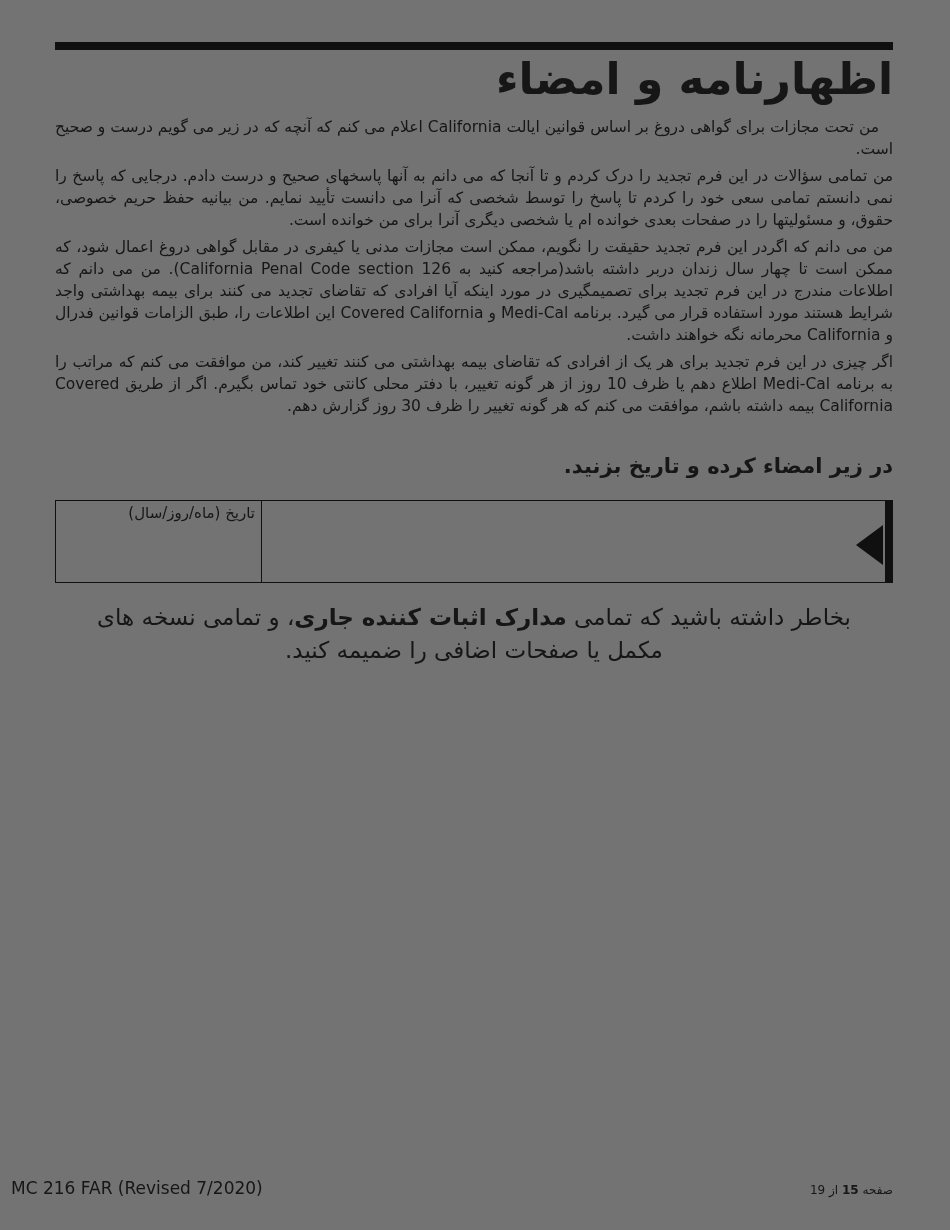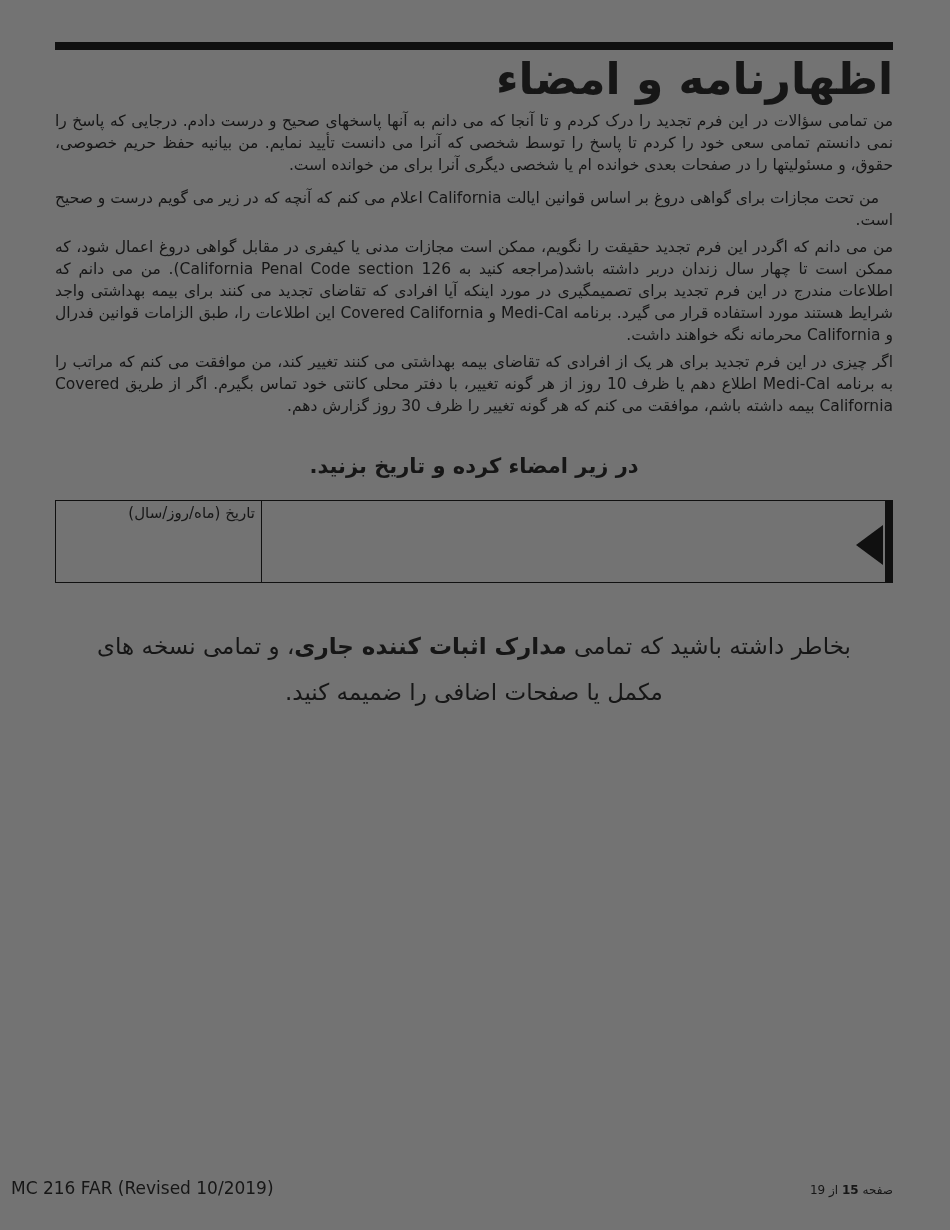--- a/index.html
+++ b/index.html
@@ -44,21 +44,21 @@
   }
   .para.first {
     margin-top: 11px;
     text-indent: 14px;
   }
   .sign-heading {
     margin-top: 36px;
     font-size: 21px;
     line-height: 26px;
     font-weight: bold;
-    text-align: center;
+    text-align: right;
   }
   .sig-table {
     margin-top: 21px;
     height: 83px;
     display: flex;
     flex-direction: row; 
     border: 1.5px solid #101010;
     border-left-width: 8px; 
     box-sizing: border-box;
   }
@@ -87,25 +87,25 @@
     position: absolute;
     right: 2px;
     top: 24px;
     width: 0;
     height: 0;
     border-top: 20px solid transparent;
     border-bottom: 20px solid transparent;
     border-right: 27px solid #101010;
   }
   .reminder {
-    margin: 40px auto 0 auto;
+    margin: 18px auto 0 auto;
     max-width: 768px;
     text-align: center;
     font-size: 23px;
-    line-height: 46px;
+    line-height: 33px;
     direction: rtl;
   }
   .reminder b { font-weight: bold; }
   .footer {
     position: absolute;
     top: 1178px;
     left: 55px;
     right: 57px;
     display: flex;
     flex-direction: row-reverse; 
@@ -125,42 +125,42 @@
 </head>
 <body>
 
 <div class="page">
   <div class="content">
 
     <div class="topbar"></div>
 
     <div class="doc-title">اظهارنامه و امضاء</div>
 
+    <div class="para first">من تحت مجازات برای گواهی دروغ بر اساس قوانین ایالت California اعلام می کنم که آنچه که در زیر می گویم درست و صحیح است.</div>
     <div class="para">من تمامی سؤالات در این فرم تجدید را درک کردم و تا آنجا که می دانم به آنها پاسخهای صحیح و درست دادم. درجایی که پاسخ را نمی دانستم تمامی سعی خود را کردم تا پاسخ را توسط شخصی که آنرا می دانست تأیید نمایم. من بیانیه حفظ حریم خصوصی، حقوق، و مسئولیتها را در صفحات بعدی خوانده ام یا شخصی دیگری آنرا برای من خوانده است.</div>
-    <div class="para first">من تحت مجازات برای گواهی دروغ بر اساس قوانین ایالت California اعلام می کنم که آنچه که در زیر می گویم درست و صحیح است.</div>
     <div class="para">من می دانم که اگردر این فرم تجدید حقیقت را نگویم، ممکن است مجازات مدنی یا کیفری در مقابل گواهی دروغ اعمال شود، که ممکن است تا چهار سال زندان دربر داشته باشد(مراجعه کنید به California Penal Code section 126). من می دانم که اطلاعات مندرج در این فرم تجدید برای تصمیمگیری در مورد اینکه آیا افرادی که تقاضای تجدید می کنند برای بیمه بهداشتی واجد شرایط هستند مورد استفاده قرار می گیرد. برنامه Medi-Cal و Covered California این اطلاعات را، طبق الزامات قوانین فدرال و California محرمانه نگه خواهند داشت.</div>
     <div class="para">اگر چیزی در این فرم تجدید برای هر یک از افرادی که تقاضای بیمه بهداشتی می کنند تغییر کند، من موافقت می کنم که مراتب را به برنامه Medi-Cal اطلاع دهم یا ظرف 10 روز از هر گونه تغییر، با دفتر محلی کانتی خود تماس بگیرم. اگر از طریق Covered California بیمه داشته باشم، موافقت می کنم که هر گونه تغییر را ظرف 30 روز گزارش دهم.</div>
 
     <div class="sign-heading">در زیر امضاء کرده و تاریخ بزنید.</div>
 
     <div class="sig-table">
       <div class="sig-cell">
         <div class="arrow-icon"></div>
       </div>
       <div class="date-cell">
         <div class="cell-label">تاریخ (ماه/روز/سال)</div>
       </div>
     </div>
 
     <div class="reminder"><span>بخاطر داشته باشید که تمامی </span><b>مدارک اثبات کننده جاری</b><span>، و تمامی نسخه های مکمل یا صفحات اضافی را ضمیمه کنید.</span></div>
 
   </div>
 
   <div class="footer">
-    <div class="form-number">MC 216 FAR (Revised 10/2019)</div>
+    <div class="form-number">MC 216 FAR (Revised 7/2020)</div>
     <div class="page-indicator">
       <span>صفحه</span>
       <span class="num-bold">15</span>
       <span>از</span>
       <span>19</span>
     </div>
   </div>
 </div>
 
 </body></html>

